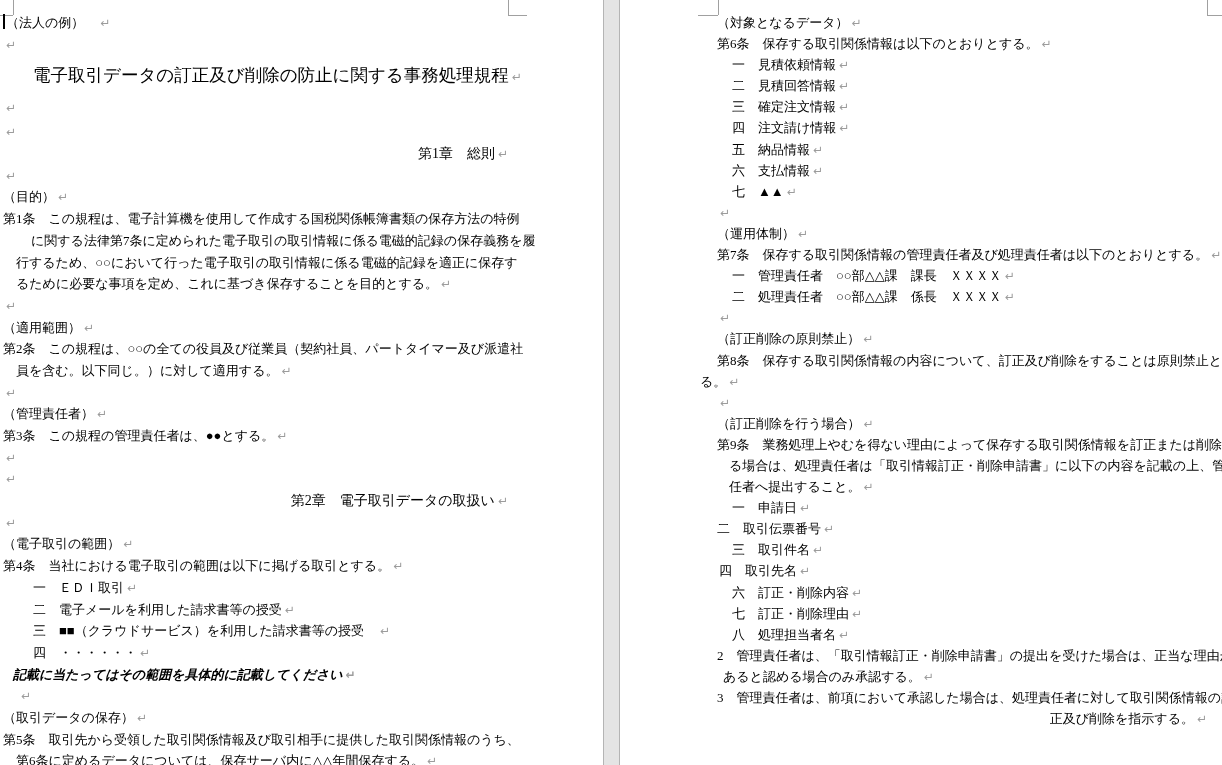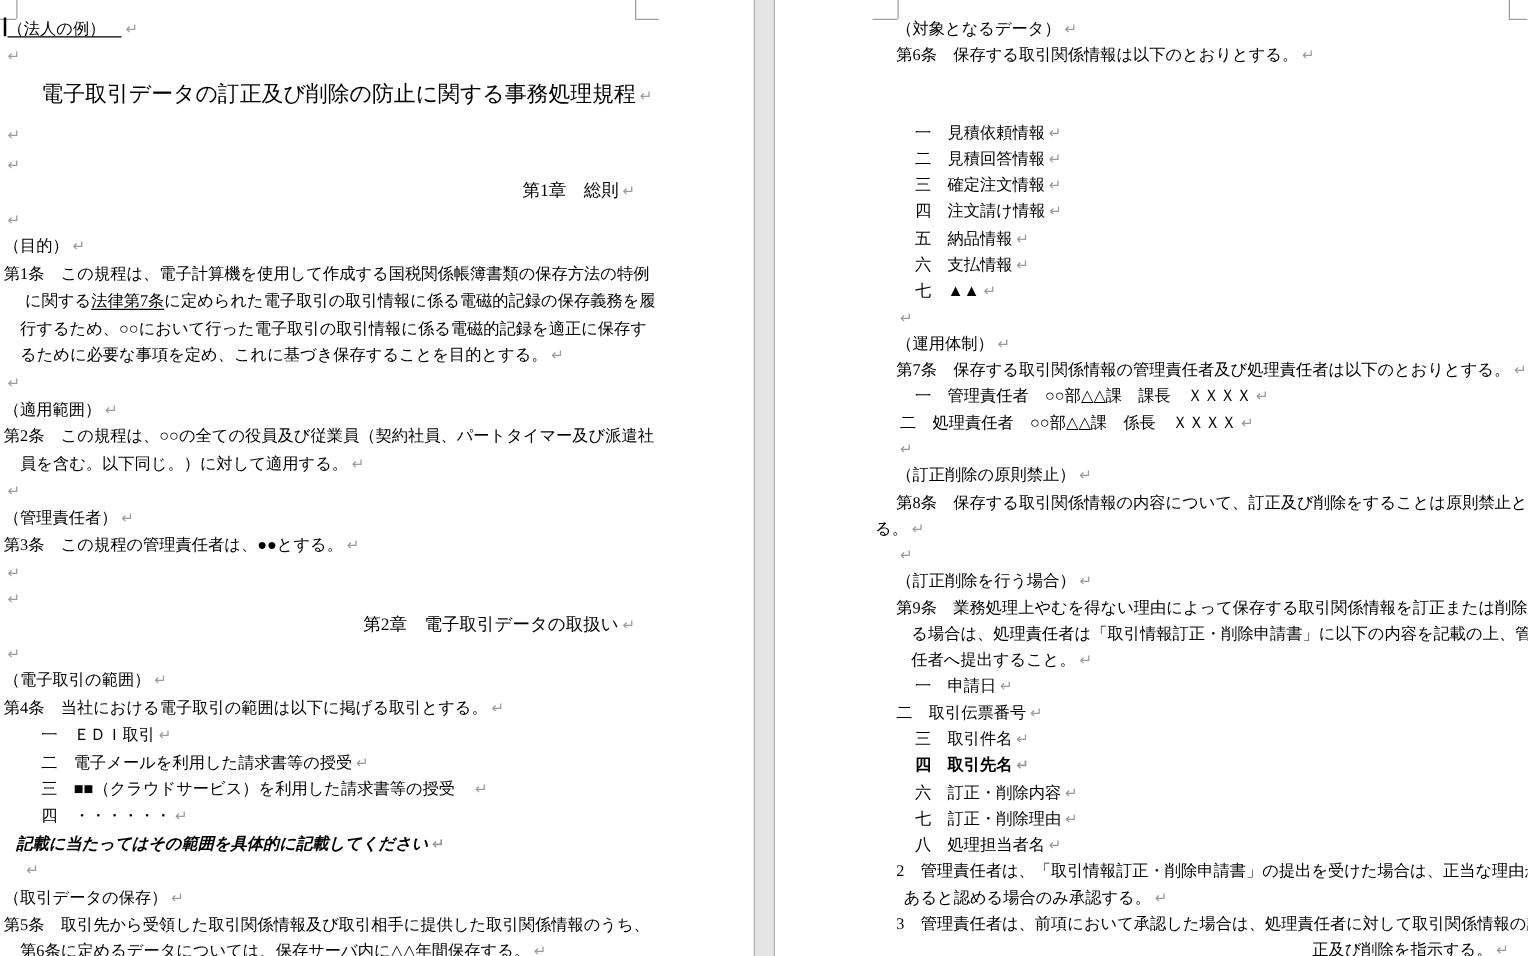--- a/index.html
+++ b/index.html
@@ -10,21 +10,21 @@
     color:#000;
   }
   .page{position:absolute;top:12px;}
   .line{white-space:pre;position:relative;font-size:13px;}
   .line.title{font-size:17.5px;}
   .line.chapter{text-align:right;font-size:14px;}
   .line.note{
     font-family:"Liberation Sans","DejaVu Sans",sans-serif;
     font-weight:bold;font-style:italic;font-size:13px;
   }
-  .u{text-decoration:underline;text-underline-offset:2px;}
+  .u{text-underline-offset:2px;}
   .pilcrow{
     color:#9c9c9c;font-size:12px;margin-left:3px;
     font-family:"DejaVu Sans","Liberation Sans",sans-serif;
     text-decoration:none;display:inline-block;
   }
   .caret{
     display:inline-block;width:2px;height:15px;background:#000;
     vertical-align:-2px;margin-right:1px;
   }
   .gap{
@@ -59,21 +59,21 @@
 <div class="page" style="left: 3px; width: 505px;">
     <div class="line body" style="height: 21.7px; line-height: 21.7px;"><span class="caret"></span><span class="u">（法人の例）　</span><span class="pilcrow" style="color: rgb(156, 156, 156);">↵</span></div>
     <div class="line body" style="height: 21.7px; line-height: 21.7px;"><span class="pilcrow" style="color: rgb(156, 156, 156);">↵</span></div>
     <div class="line title" style="height: 40px; line-height: 40px; margin-left: 30px;"><span>電子取引データの訂正及び削除の防止に関する事務処理規程</span><span class="pilcrow" style="color: rgb(156, 156, 156);">↵</span></div>
     <div class="line body" style="height: 26px; line-height: 26px;"><span class="pilcrow" style="color: rgb(156, 156, 156);">↵</span></div>
     <div class="line body" style="height: 21.7px; line-height: 21.7px;"><span class="pilcrow" style="color: rgb(156, 156, 156);">↵</span></div>
     <div class="line chapter" style="height: 21.7px; line-height: 21.7px;"><span>第1章　総則</span><span class="pilcrow" style="color: rgb(156, 156, 156);">↵</span></div>
     <div class="line body" style="height: 21.7px; line-height: 21.7px;"><span class="pilcrow" style="color: rgb(156, 156, 156);">↵</span></div>
     <div class="line body" style="height: 21.7px; line-height: 21.7px;"><span>（目的）</span><span class="pilcrow" style="color: rgb(156, 156, 156);">↵</span></div>
     <div class="line body" style="height: 21.7px; line-height: 21.7px;"><span>第1条　この規程は、電子計算機を使用して作成する国税関係帳簿書類の保存方法の特例</span></div>
-    <div class="line body" style="height: 21.7px; line-height: 21.7px; margin-left: 17px;"><span>に関する</span><span class="u">法律第7条</span><span>に定められた電子取引の取引情報に係る電磁的記録の保存義務を履</span></div>
+    <div class="line body" style="height: 21.7px; line-height: 21.7px; margin-left: 28px;"><span>に関する</span><span class="u">法律第7条</span><span>に定められた電子取引の取引情報に係る電磁的記録の保存義務を履</span></div>
     <div class="line body" style="height: 21.7px; line-height: 21.7px; margin-left: 13px;"><span>行するため、○○において行った電子取引の取引情報に係る電磁的記録を適正に保存す</span></div>
     <div class="line body" style="height: 21.7px; line-height: 21.7px; margin-left: 13px;"><span>るために必要な事項を定め、これに基づき保存することを目的とする。</span><span class="pilcrow" style="color: rgb(156, 156, 156);">↵</span></div>
     <div class="line body" style="height: 21.7px; line-height: 21.7px;"><span class="pilcrow" style="color: rgb(156, 156, 156);">↵</span></div>
     <div class="line body" style="height: 21.7px; line-height: 21.7px;"><span>（適用範囲）</span><span class="pilcrow" style="color: rgb(156, 156, 156);">↵</span></div>
     <div class="line body" style="height: 21.7px; line-height: 21.7px;"><span>第2条　この規程は、○○の全ての役員及び従業員（契約社員、パートタイマー及び派遣社</span></div>
     <div class="line body" style="height: 21.7px; line-height: 21.7px; margin-left: 13px;"><span>員を含む。以下同じ。）に対して適用する。</span><span class="pilcrow" style="color: rgb(156, 156, 156);">↵</span></div>
     <div class="line body" style="height: 21.7px; line-height: 21.7px;"><span class="pilcrow" style="color: rgb(156, 156, 156);">↵</span></div>
     <div class="line body" style="height: 21.7px; line-height: 21.7px;"><span>（管理責任者）</span><span class="pilcrow" style="color: rgb(156, 156, 156);">↵</span></div>
     <div class="line body" style="height: 21.7px; line-height: 21.7px;"><span>第3条　この規程の管理責任者は、●●とする。</span><span class="pilcrow" style="color: rgb(156, 156, 156);">↵</span></div>
     <div class="line body" style="height: 21.7px; line-height: 21.7px;"><span class="pilcrow" style="color: rgb(156, 156, 156);">↵</span></div>
@@ -88,45 +88,45 @@
     <div class="line body" style="height: 21.7px; line-height: 21.7px; margin-left: 30px;"><span>四　・・・・・・</span><span class="pilcrow" style="color: rgb(156, 156, 156);">↵</span></div>
     <div class="line note" style="height: 21.7px; line-height: 21.7px; margin-left: 10px;"><span>記載に当たってはその範囲を具体的に記載してください</span><span class="pilcrow" style="color: rgb(156, 156, 156);">↵</span></div>
     <div class="line body" style="height: 21.7px; line-height: 21.7px; margin-left: 15px;"><span class="pilcrow" style="color: rgb(156, 156, 156);">↵</span></div>
     <div class="line body" style="height: 21.7px; line-height: 21.7px;"><span>（取引データの保存）</span><span class="pilcrow" style="color: rgb(156, 156, 156);">↵</span></div>
     <div class="line body" style="height: 21.7px; line-height: 21.7px;"><span>第5条　取引先から受領した取引関係情報及び取引相手に提供した取引関係情報のうち、</span></div>
     <div class="line body" style="height: 21.7px; line-height: 21.7px; margin-left: 13px;"><span>第6条に定めるデータについては、保存サーバ内に△△年間保存する。</span><span class="pilcrow" style="color: rgb(156, 156, 156);">↵</span></div>
   </div>
 <div class="page" style="left: 717px; width: 490px;">
     <div class="line body" style="height: 21.1px; line-height: 21.1px;"><span>（対象となるデータ）</span><span class="pilcrow" style="color: rgb(156, 156, 156);">↵</span></div>
     <div class="line body" style="height: 21.1px; line-height: 21.1px;"><span>第6条　保存する取引関係情報は以下のとおりとする。</span><span class="pilcrow" style="color: rgb(156, 156, 156);">↵</span></div>
-    <div class="line body" style="height: 21.1px; line-height: 21.1px; margin-left: 15px; margin-top: 41px;"><span>一　見積依頼情報</span><span class="pilcrow" style="color: rgb(156, 156, 156);">↵</span></div>
+    <div class="line body" style="height: 21.1px; line-height: 21.1px; margin-left: 15px;"><span>一　見積依頼情報</span><span class="pilcrow" style="color: rgb(156, 156, 156);">↵</span></div>
     <div class="line body" style="height: 21.1px; line-height: 21.1px; margin-left: 15px;"><span>二　見積回答情報</span><span class="pilcrow" style="color: rgb(156, 156, 156);">↵</span></div>
     <div class="line body" style="height: 21.1px; line-height: 21.1px; margin-left: 15px;"><span>三　確定注文情報</span><span class="pilcrow" style="color: rgb(156, 156, 156);">↵</span></div>
     <div class="line body" style="height: 21.1px; line-height: 21.1px; margin-left: 15px;"><span>四　注文請け情報</span><span class="pilcrow" style="color: rgb(156, 156, 156);">↵</span></div>
     <div class="line body" style="height: 21.1px; line-height: 21.1px; margin-left: 15px;"><span>五　納品情報</span><span class="pilcrow" style="color: rgb(156, 156, 156);">↵</span></div>
     <div class="line body" style="height: 21.1px; line-height: 21.1px; margin-left: 15px;"><span>六　支払情報</span><span class="pilcrow" style="color: rgb(156, 156, 156);">↵</span></div>
     <div class="line body" style="height: 21.1px; line-height: 21.1px; margin-left: 15px;"><span>七　▲▲</span><span class="pilcrow" style="color: rgb(156, 156, 156);">↵</span></div>
     <div class="line body" style="height: 21.1px; line-height: 21.1px;"><span class="pilcrow" style="color: rgb(156, 156, 156);">↵</span></div>
     <div class="line body" style="height: 21.1px; line-height: 21.1px;"><span>（運用体制）</span><span class="pilcrow" style="color: rgb(156, 156, 156);">↵</span></div>
     <div class="line body" style="height: 21.1px; line-height: 21.1px;"><span>第7条　保存する取引関係情報の管理責任者及び処理責任者は以下のとおりとする。</span><span class="pilcrow" style="color: rgb(156, 156, 156);">↵</span></div>
     <div class="line body" style="height: 21.1px; line-height: 21.1px; margin-left: 15px;"><span>一　管理責任者　○○部△△課　課長　ＸＸＸＸ</span><span class="pilcrow" style="color: rgb(156, 156, 156);">↵</span></div>
-    <div class="line body" style="height: 21.1px; line-height: 21.1px; margin-left: 3px;"><span>二　処理責任者　○○部△△課　係長　ＸＸＸＸ</span><span class="pilcrow" style="color: rgb(156, 156, 156);">↵</span></div>
+    <div class="line body" style="height: 21.1px; line-height: 21.1px; margin-left: 15px;"><span>二　処理責任者　○○部△△課　係長　ＸＸＸＸ</span><span class="pilcrow" style="color: rgb(156, 156, 156);">↵</span></div>
     <div class="line body" style="height: 21.1px; line-height: 21.1px;"><span class="pilcrow" style="color: rgb(156, 156, 156);">↵</span></div>
     <div class="line body" style="height: 21.1px; line-height: 21.1px;"><span>（訂正削除の原則禁止）</span><span class="pilcrow" style="color: rgb(156, 156, 156);">↵</span></div>
     <div class="line body" style="height: 21.1px; line-height: 21.1px;"><span>第8条　保存する取引関係情報の内容について、訂正及び削除をすることは原則禁止とす</span></div>
     <div class="line body" style="height: 21.1px; line-height: 21.1px; margin-left: -17px;"><span>る。</span><span class="pilcrow" style="color: rgb(156, 156, 156);">↵</span></div>
     <div class="line body" style="height: 21.1px; line-height: 21.1px;"><span class="pilcrow" style="color: rgb(156, 156, 156);">↵</span></div>
     <div class="line body" style="height: 21.1px; line-height: 21.1px;"><span>（訂正削除を行う場合）</span><span class="pilcrow" style="color: rgb(156, 156, 156);">↵</span></div>
     <div class="line body" style="height: 21.1px; line-height: 21.1px;"><span>第9条　業務処理上やむを得ない理由によって保存する取引関係情報を訂正または削除す</span></div>
     <div class="line body" style="height: 21.1px; line-height: 21.1px; margin-left: 12px;"><span>る場合は、処理責任者は「取引情報訂正・削除申請書」に以下の内容を記載の上、管理責</span></div>
     <div class="line body" style="height: 21.1px; line-height: 21.1px; margin-left: 12px;"><span>任者へ提出すること。</span><span class="pilcrow" style="color: rgb(156, 156, 156);">↵</span></div>
     <div class="line body" style="height: 21.1px; line-height: 21.1px; margin-left: 15px;"><span>一　申請日</span><span class="pilcrow" style="color: rgb(156, 156, 156);">↵</span></div>
     <div class="line body" style="height: 21.1px; line-height: 21.1px; "><span>二　取引伝票番号</span><span class="pilcrow" style="color: rgb(156, 156, 156);">↵</span></div>
     <div class="line body" style="height: 21.1px; line-height: 21.1px; margin-left: 15px;"><span>三　取引件名</span><span class="pilcrow" style="color: rgb(156, 156, 156);">↵</span></div>
-    <div class="line body" style="height: 21.1px; line-height: 21.1px; margin-left: 15px; font-weight: bold;"><span>四　取引先名</span><span class="pilcrow" style="color: rgb(156, 156, 156);">↵</span></div>
+    <div class="line body" style="height: 21.1px; line-height: 21.1px; margin-left: 2px;"><span>四　取引先名</span><span class="pilcrow" style="color: rgb(156, 156, 156);">↵</span></div>
     <div class="line body" style="height: 21.1px; line-height: 21.1px; margin-left: 15px;"><span>六　訂正・削除内容</span><span class="pilcrow" style="color: rgb(156, 156, 156);">↵</span></div>
     <div class="line body" style="height: 21.1px; line-height: 21.1px; margin-left: 15px;"><span>七　訂正・削除理由</span><span class="pilcrow" style="color: rgb(156, 156, 156);">↵</span></div>
     <div class="line body" style="height: 21.1px; line-height: 21.1px; margin-left: 15px;"><span>八　処理担当者名</span><span class="pilcrow" style="color: rgb(156, 156, 156);">↵</span></div>
     <div class="line body" style="height: 21.1px; line-height: 21.1px;"><span>2　管理責任者は、「取引情報訂正・削除申請書」の提出を受けた場合は、正当な理由が</span></div>
     <div class="line body" style="height: 21.1px; line-height: 21.1px; margin-left: 6px;"><span>あると認める場合のみ承認する。</span><span class="pilcrow" style="color: rgb(156, 156, 156);">↵</span></div>
     <div class="line body" style="height: 21.1px; line-height: 21.1px;"><span>3　管理責任者は、前項において承認した場合は、処理責任者に対して取引関係情報の訂</span></div>
     <div class="line body" style="height: 21.1px; line-height: 21.1px; margin-left: -7px; text-align: right;"><span>正及び削除を指示する。</span><span class="pilcrow" style="color: rgb(156, 156, 156);">↵</span></div>
   </div>
 
 </body></html>

